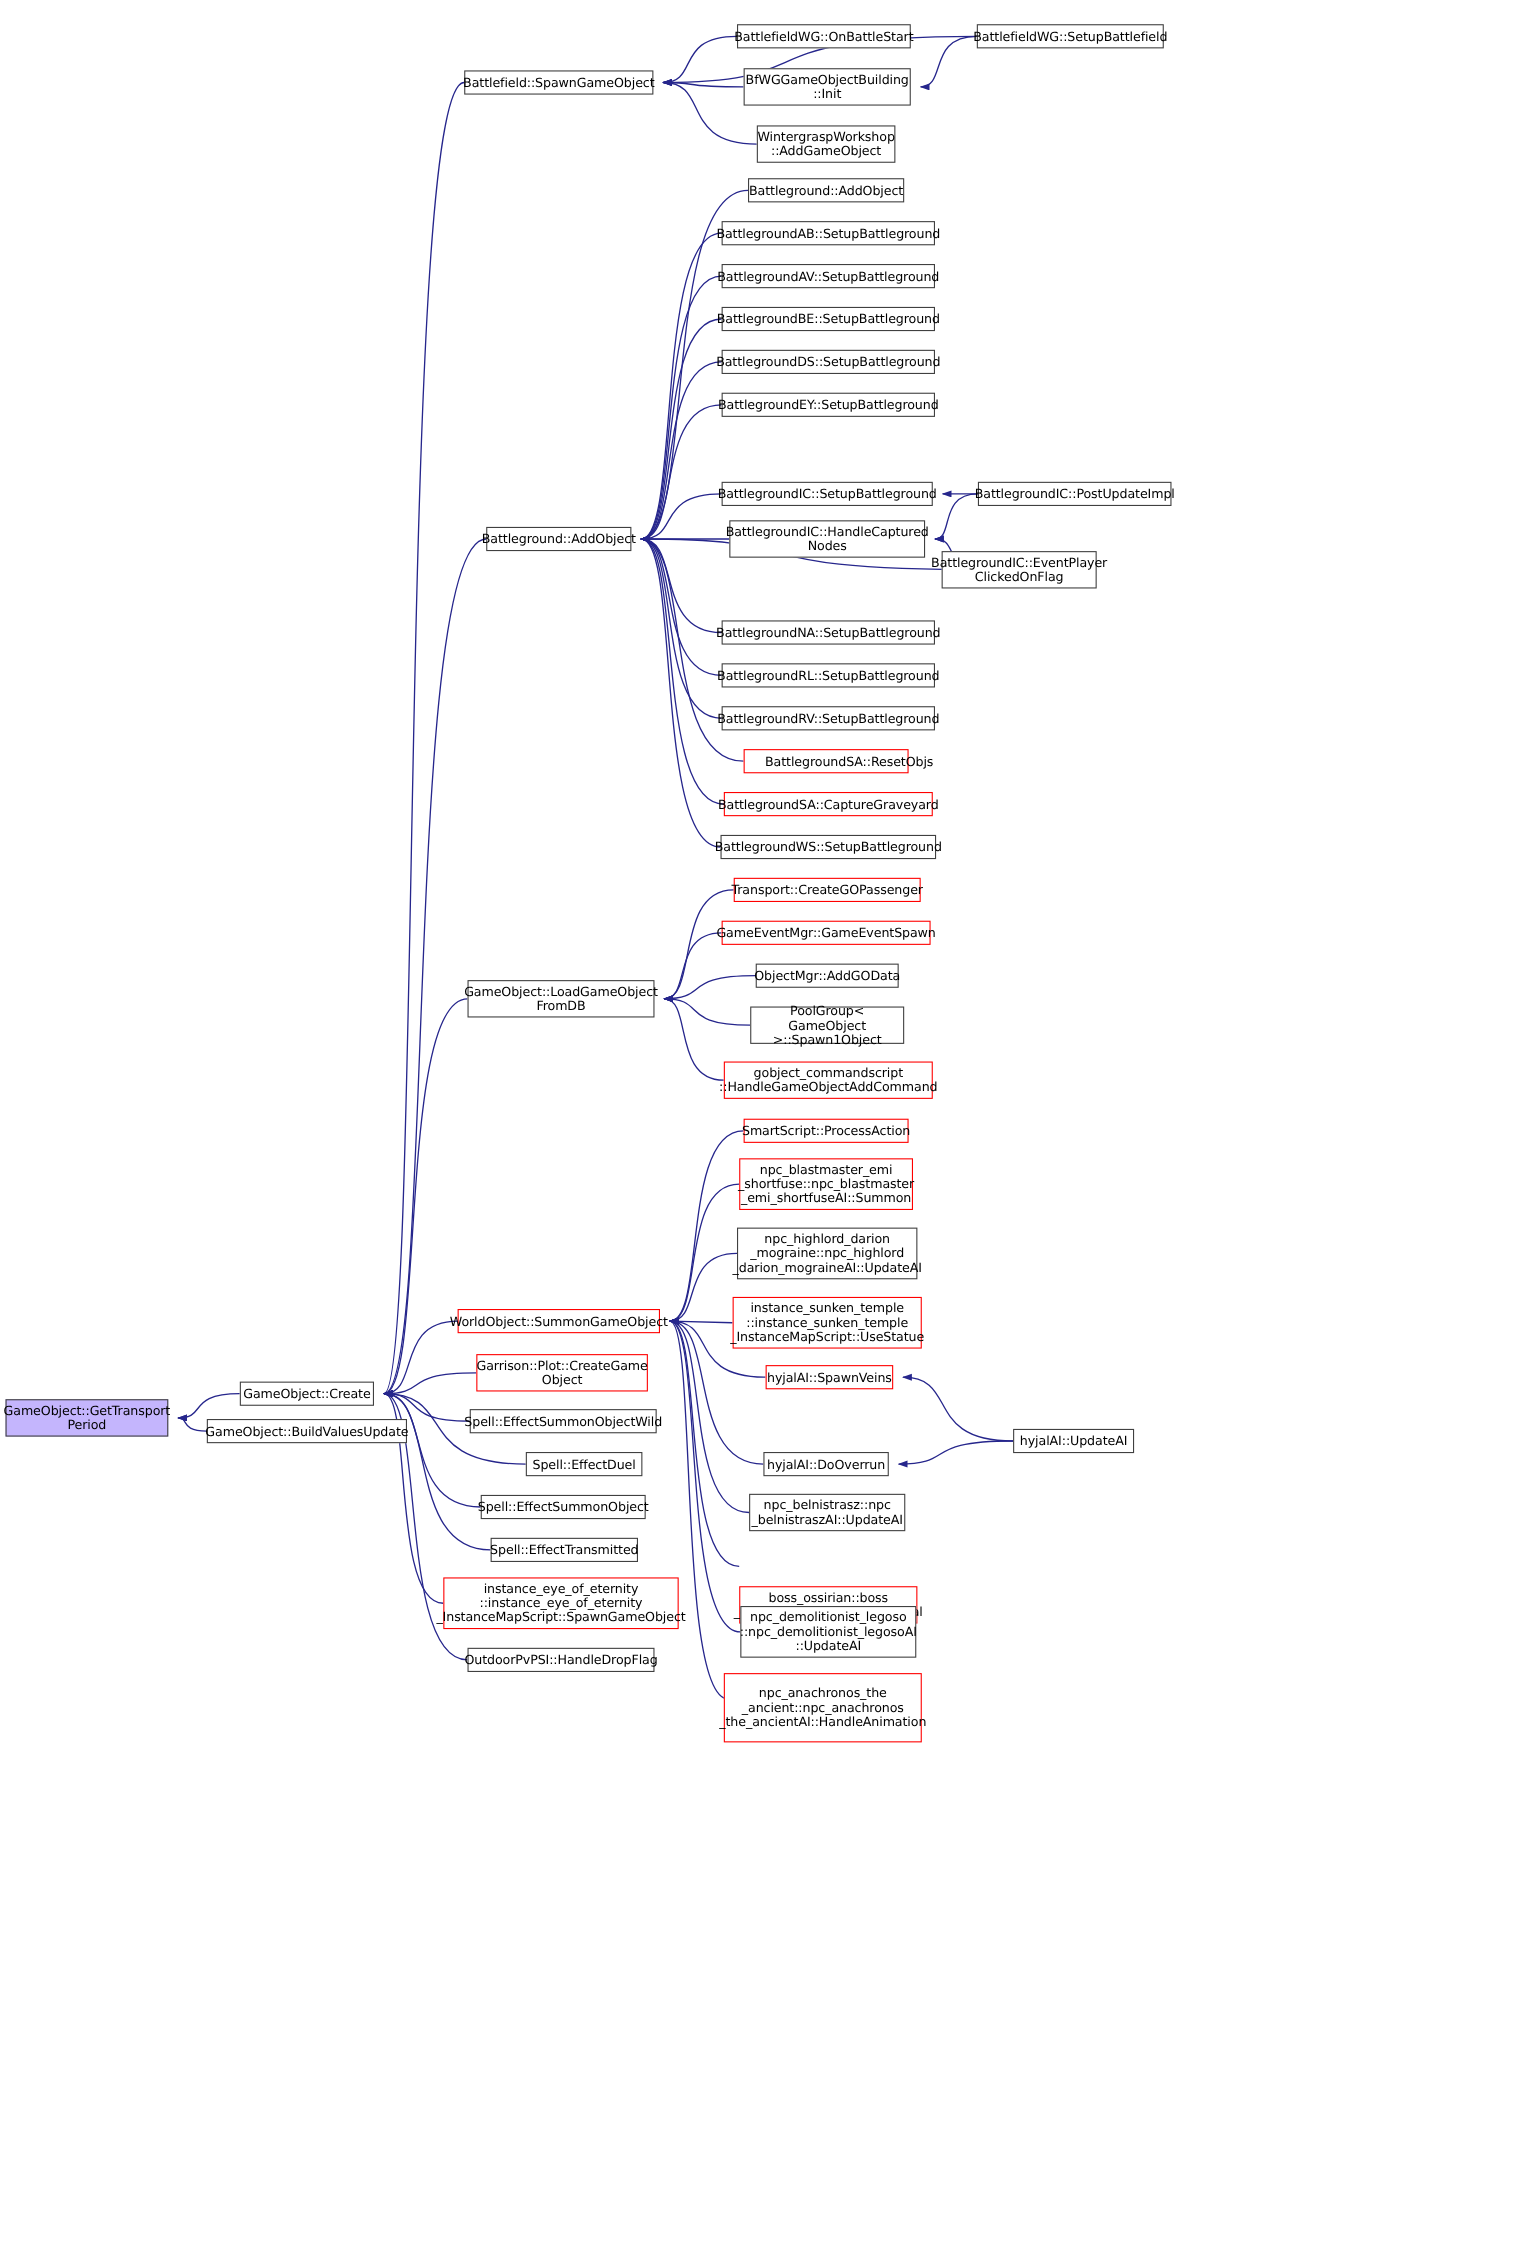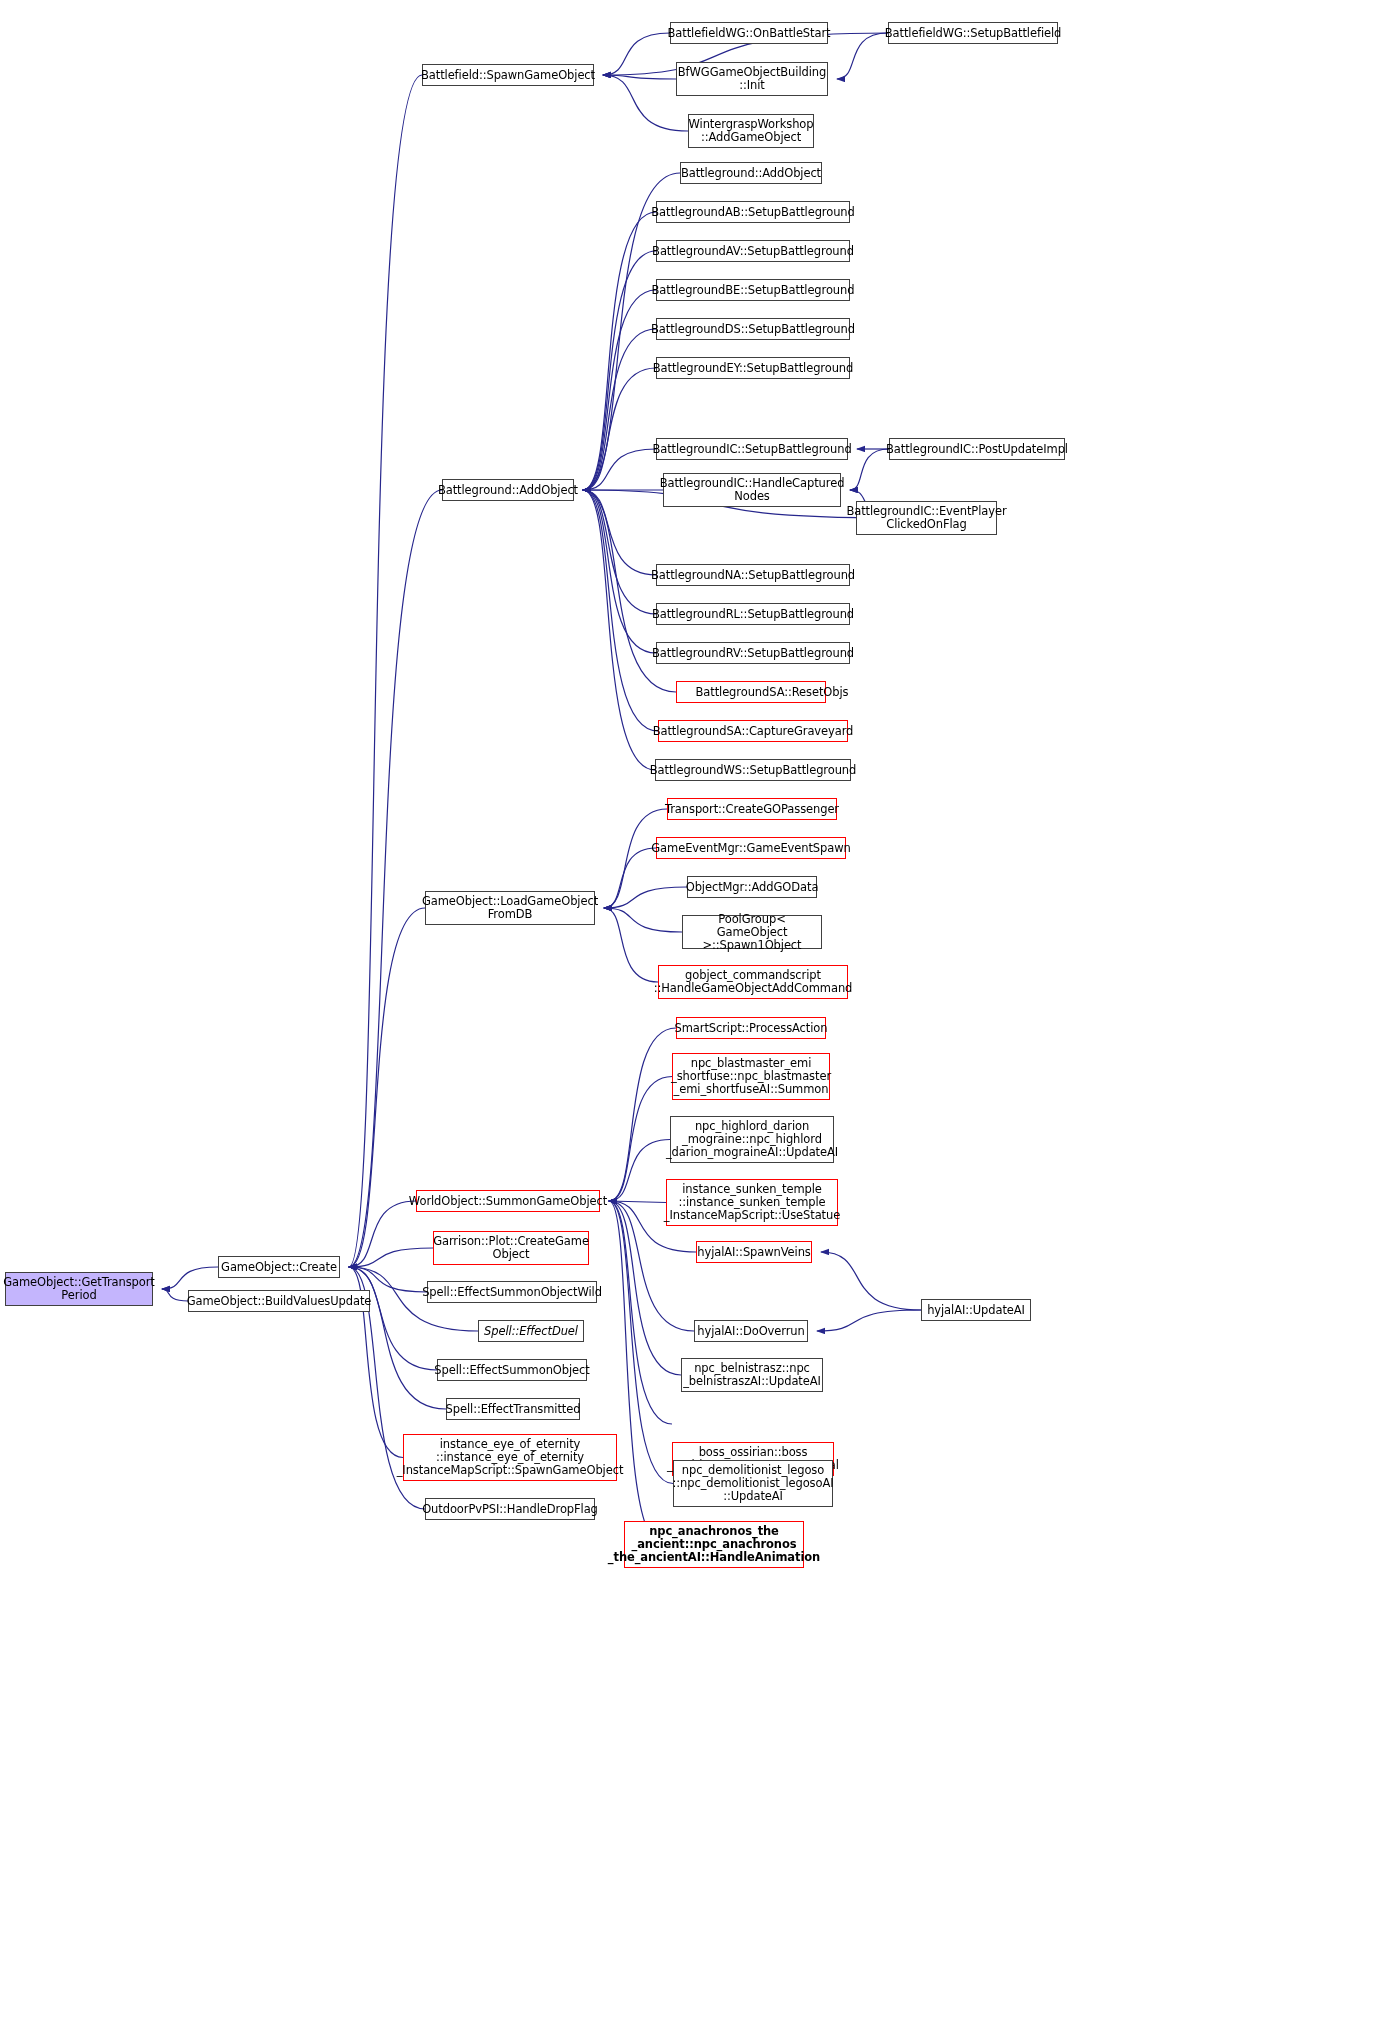--- a/index.html
+++ b/index.html
@@ -139,33 +139,33 @@
 _mograine::npc_highlord
 _darion_mograineAI::UpdateAI</div>
       <div class="node red" style="left: 416px; top: 1190px; width: 184px; height: 22px;">WorldObject::SummonGameObject</div>
       <div class="node red" style="left: 666px; top: 1179px; width: 172px; height: 47px;">instance_sunken_temple
 ::instance_sunken_temple
 _InstanceMapScript::UseStatue</div>
       <div class="node red" style="left: 696px; top: 1241px; width: 116px; height: 22px;">hyjalAI::SpawnVeins</div>
       <div class="node red" style="left: 433px; top: 1231px; width: 156px; height: 34px;">Garrison::Plot::CreateGame
 Object</div>
       <div class="node" style="left: 427px; top: 1281px; width: 170px; height: 22px;">Spell::EffectSummonObjectWild</div>
-      <div class="node" style="left: 478px; top: 1320px; width: 106px; height: 22px; font-style: italic;">Spell::EffectDuel</div>
+      <div class="node" style="left: 478px; top: 1320px; width: 106px; height: 22px;">Spell::EffectDuel</div>
       <div class="node" style="left: 437px; top: 1359px; width: 150px; height: 22px;">Spell::EffectSummonObject</div>
       <div class="node" style="left: 446px; top: 1398px; width: 134px; height: 22px;">Spell::EffectTransmitted</div>
       <div class="node red" style="left: 403px; top: 1434px; width: 214px; height: 47px;">instance_eye_of_eternity
 ::instance_eye_of_eternity
 _InstanceMapScript::SpawnGameObject</div>
       <div class="node" style="left: 425px; top: 1498px; width: 170px; height: 22px;">OutdoorPvPSI::HandleDropFlag</div>
       <div class="node" style="left: 921px; top: 1299px; width: 110px; height: 22px;">hyjalAI::UpdateAI</div>
       <div class="node" style="left: 694px; top: 1320px; width: 114px; height: 22px;">hyjalAI::DoOverrun</div>
       <div class="node" style="left: 681px; top: 1358px; width: 142px; height: 34px;">npc_belnistrasz::npc
 _belnistraszAI::UpdateAI</div>
       <div class="node red" style="left: 672px; top: 1407px; width: 162px; height: 34px; margin-top: 35px;">boss_ossirian::boss
 _ossirianAI::SpawnNextCrystal</div>
       <div class="node" style="left: 673px; top: 1460px; width: 160px; height: 47px;">npc_demolitionist_legoso
 ::npc_demolitionist_legosoAI
 ::UpdateAI</div>
-      <div class="node red" style="left: 624px; top: 1521px; width: 180px; height: 47px; font-weight: bold;">npc_anachronos_the
+      <div class="node red" style="left: 658px; top: 1521px; width: 180px; height: 63px;">npc_anachronos_the
 _ancient::npc_anachronos
 _the_ancientAI::HandleAnimation</div>
     </div>
 </div>
 
 </body></html>

